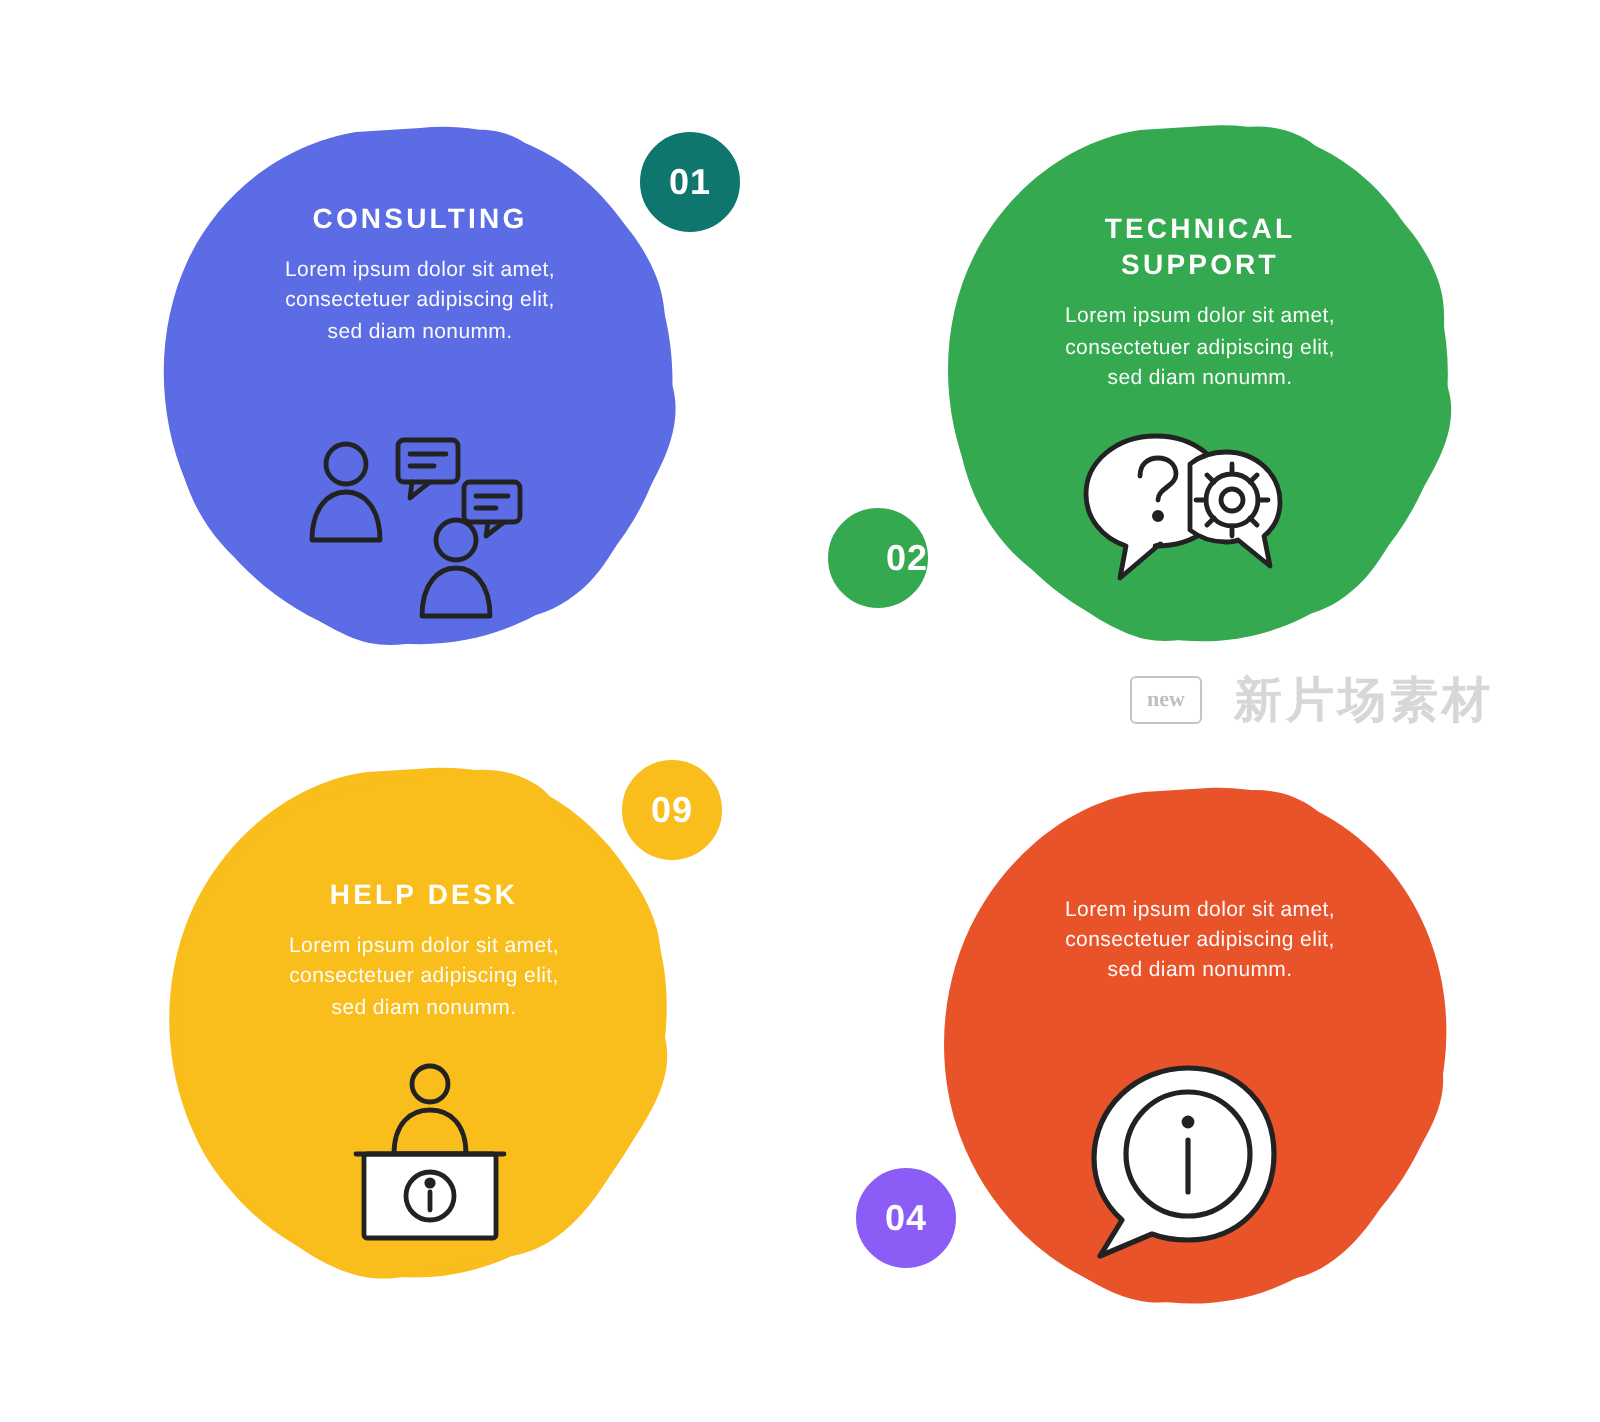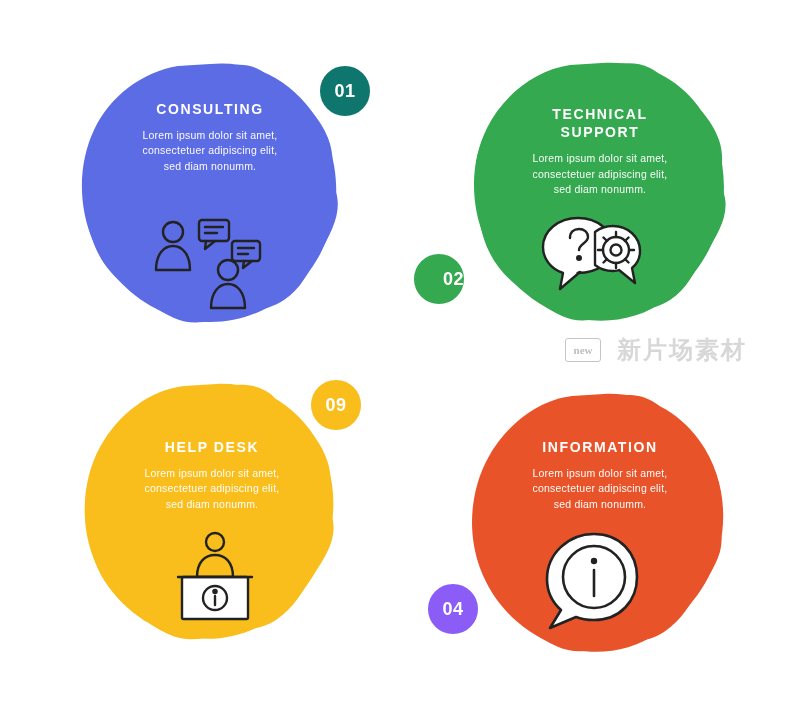--- a/index.html
+++ b/index.html
@@ -209,21 +209,20 @@
     <span>09</span>
   </div>
 
   <div class="blob" style="left:468px; top:392px; width:265px; height:265px;">
     <svg viewBox="0 0 265 265" width="265" height="265" aria-hidden="true">
       <path d="M136 2 C174 0 209 18 231 48 C253 78 260 117 252 153 C244 189 221 220 190 241 C159 262 120 265 86 252 C52 239 25 211 12 176 C-1 141 2 99 20 66 C38 33 70 8 104 4 Z" fill="#e8532a"></path>
       <path d="M130 6 C152 3 168 0 184 9 C200 18 194 24 211 35 C228 46 242 63 248 83 C254 103 246 117 252 137 C258 157 246 176 234 194 C222 212 214 228 196 240 C178 252 160 248 140 254 C120 260 106 262 88 254 C70 246 57 234 43 222 C29 210 18 194 13 174 C8 154 12 142 9 122 C6 102 12 87 22 70 C32 53 44 37 62 27 C80 17 108 9 130 6 Z" fill="#e8532a"></path>
     </svg>
   </div>
   <div class="card-text" style="left:490px; top:438px; width:220px;">
-    <div class="card-title">INFORMATION</div>
     <div class="card-desc">Lorem ipsum dolor sit amet,
 consectetuer adipiscing elit,
 sed diam nonumm.</div>
   </div>
   <div class="icon-wrap" style="left:538px; top:528px; width:105px; height:105px;">
     <svg viewBox="0 0 105 105" width="105" height="105">
       <g fill="none" stroke="#222222" stroke-width="2.6" stroke-linejoin="round" stroke-linecap="round">
         <path d="M56 6 C30 6 9 26 9 51 C9 63 14 74 23 82 L12 100 L38 89 C43 91 49 92 56 92 C82 92 99 73 99 49 C99 25 82 6 56 6 Z" fill="#ffffff"></path>
         <circle cx="56" cy="49" r="31"></circle>
         <circle cx="56" cy="33" r="3.2" fill="#222222" stroke="none"></circle>

